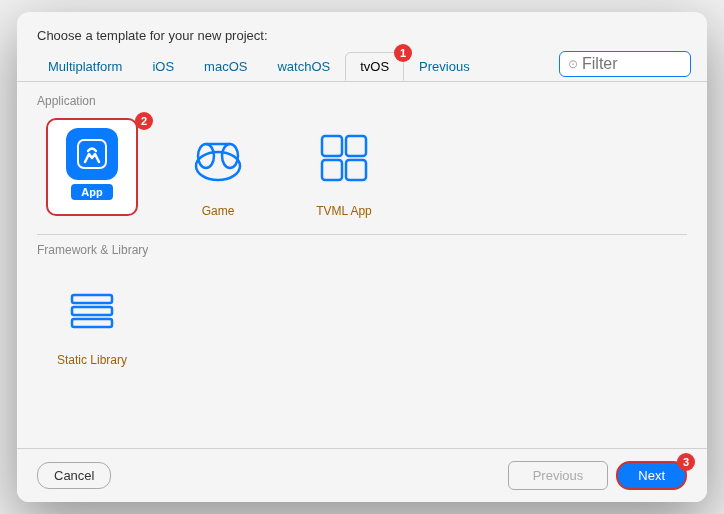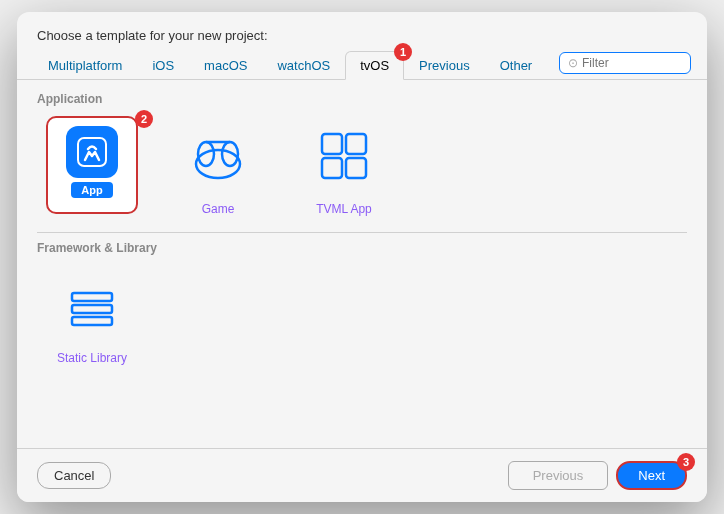--- a/index.html
+++ b/index.html
@@ -63,38 +63,38 @@
       border: 1.5px solid #0a7aff;
       border-radius: 6px;
       padding: 3px 8px;
       background: white;
       gap: 4px;
       margin-bottom: 4px;
     }
     .filter-box input {
       border: none;
       outline: none;
-      font-size: 12px;
+      font-size: 16px;
       background: transparent;
       color: #aaa;
       width: 100px;
     }
     .filter-icon {
       color: #aaa;
       font-size: 12px;
     }
     .content {
       flex: 1;
       padding: 12px 20px;
       overflow-y: auto;
       background: #f5f5f5;
     }
     .section-label {
       font-size: 12px;
-      font-weight: 700;
+      font-weight: 400;
       color: #888;
       margin-bottom: 10px;
       text-transform: none;
     }
     .items-grid {
       display: flex;
       flex-direction: row;
       gap: 16px;
       margin-bottom: 16px;
     }
@@ -109,21 +109,21 @@
       width: 80px;
       height: 80px;
       display: flex;
       align-items: center;
       justify-content: center;
       border-radius: 12px;
       margin-bottom: 6px;
     }
     .item-label {
       font-size: 12px;
-      color: #8b5cf6;
+      color: #a16207;
       text-align: right;
     }
     .app-icon-container {
       display: flex;
       flex-direction: column;
       align-items: center;
     }
     .app-store-icon {
       width: 52px;
       height: 52px;
@@ -222,21 +222,20 @@
   <div class="tabs-bar">
     <div class="tab">Multiplatform</div>
     <div class="tab">iOS</div>
     <div class="tab">macOS</div>
     <div class="tab">watchOS</div>
     <div class="tab-wrapper" style="position:relative;">
       <div class="tab active">tvOS</div>
       <div class="badge-circle">1</div>
     </div>
     <div class="tab">Previous</div>
-    <div class="tab">Other</div>
     <div class="filter-box">
       <span class="filter-icon">⊙</span>
       <input type="text" placeholder="Filter" style="">
     </div>
   </div>
 
   <div class="content">
 
     <div class="section-label">Application</div>
     <div class="items-grid">

